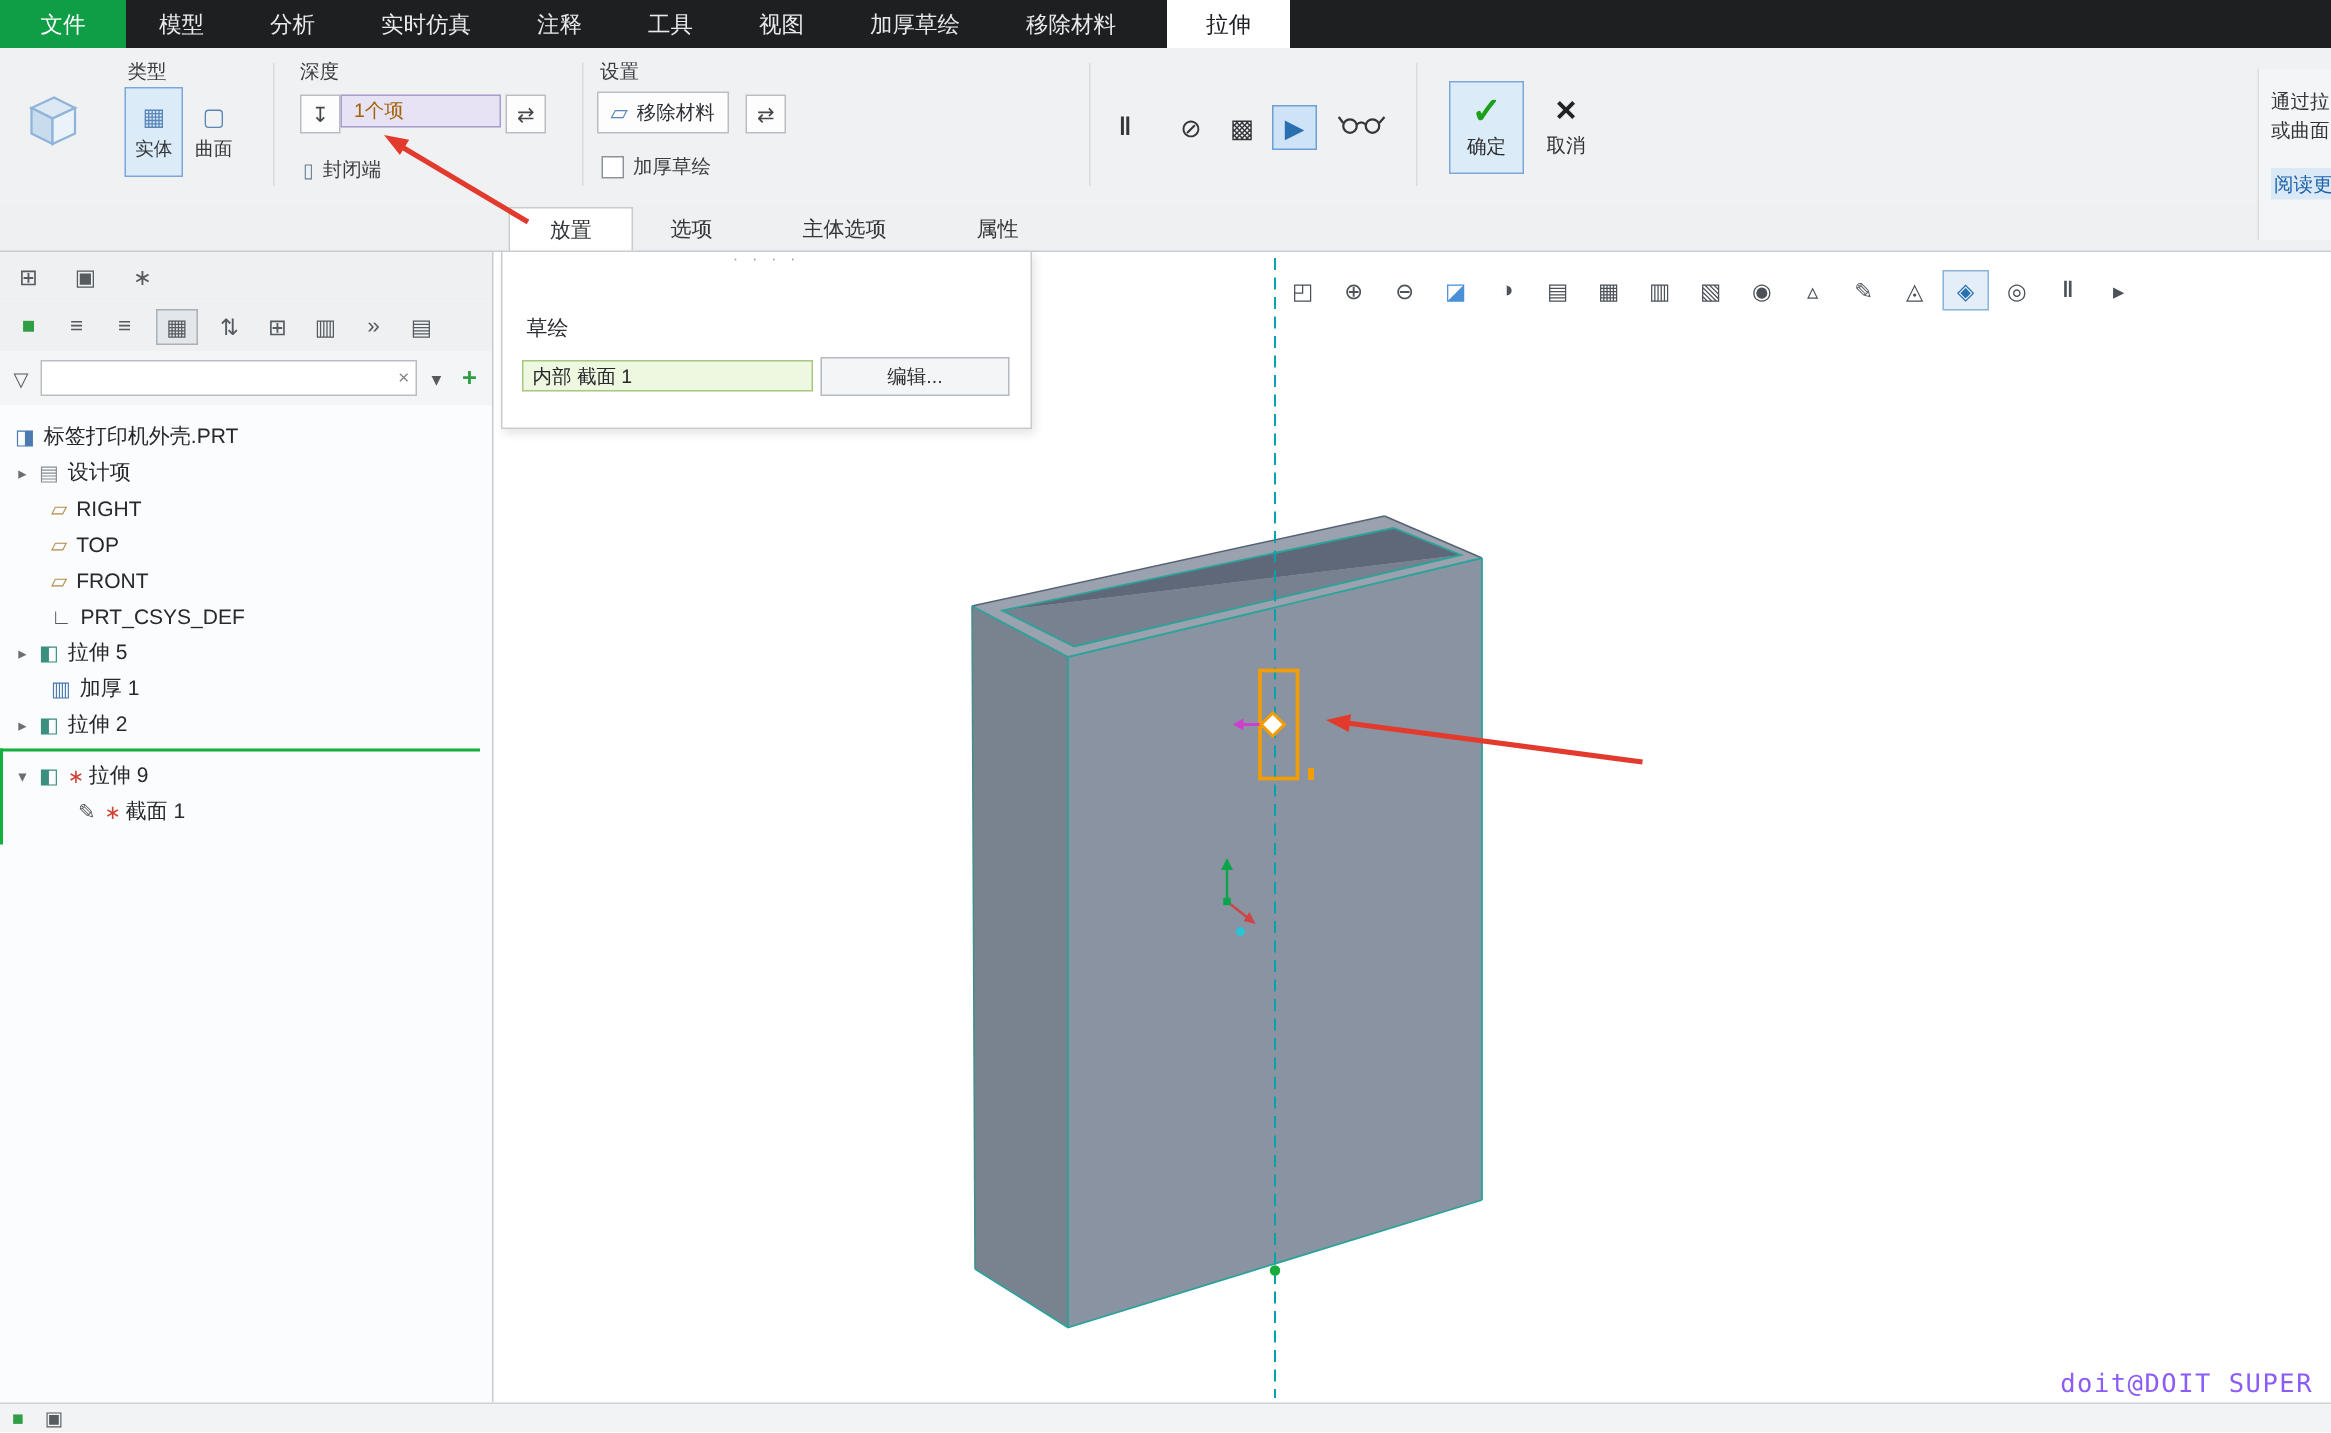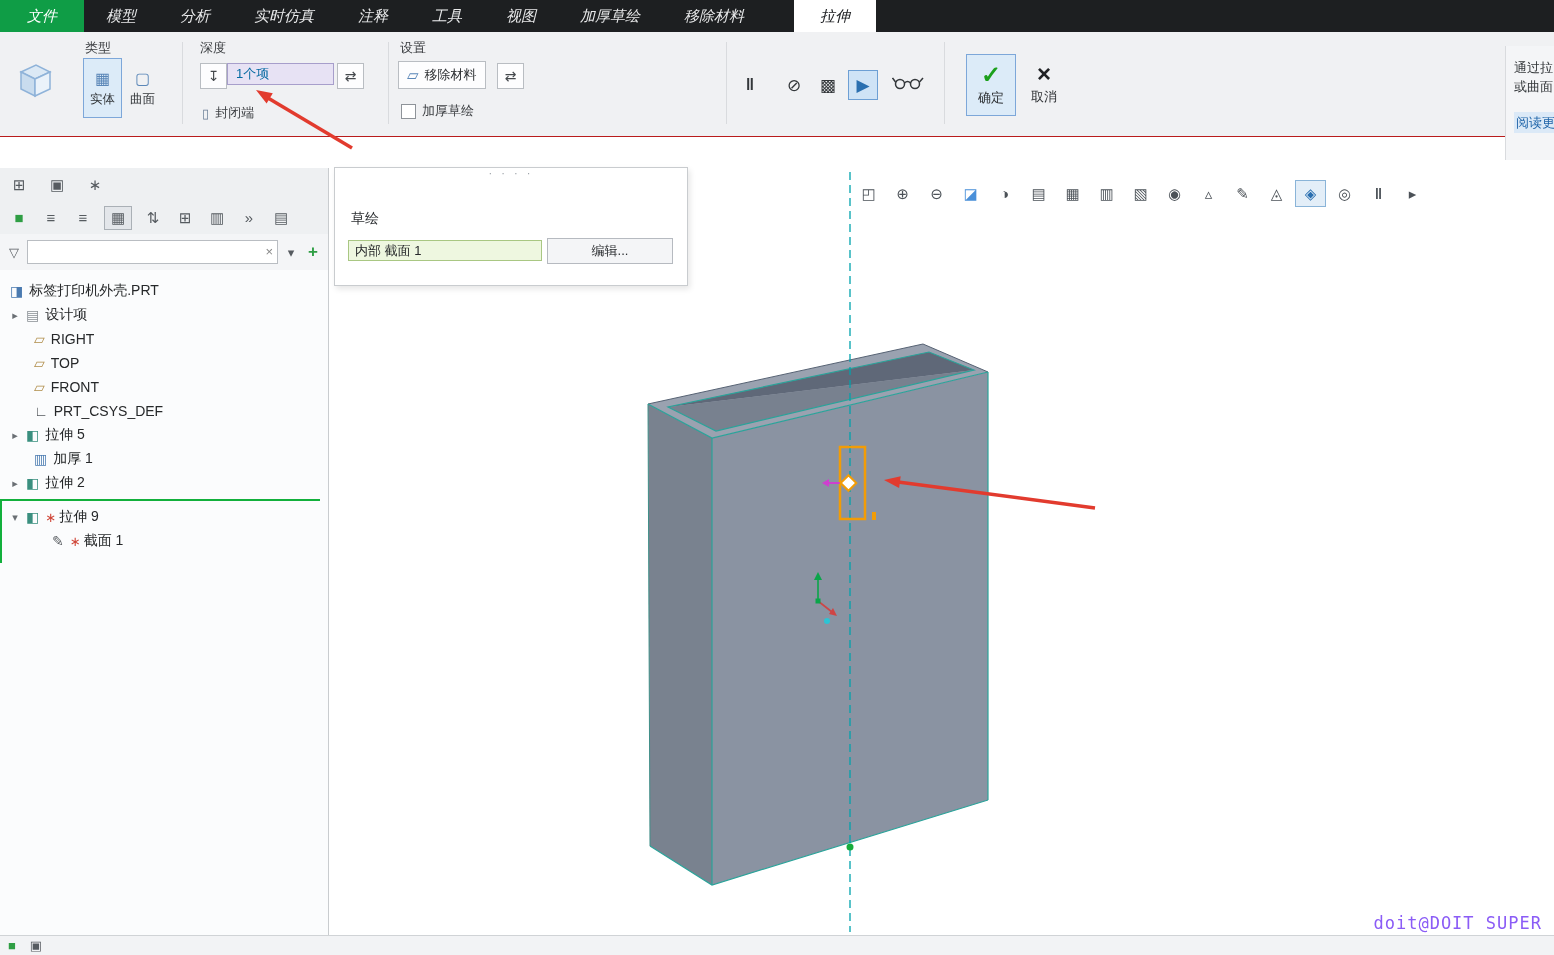--- a/index.html
+++ b/index.html
@@ -1,32 +1,32 @@
 <!DOCTYPE html>
 <html><head>
 <meta charset="utf-8">
 <style>
   html,body{margin:0;padding:0;background:#fff;}
   .app{position:relative;width:1554px;height:955px;background:#fff;font-family:"Liberation Sans",sans-serif;overflow:hidden;}
 
   
   .menubar{position:absolute;left:0;top:0;right:0;height:32px;background:#1d1f21;display:flex;align-items:stretch;color:#e8e9ea;font-size:15px;z-index:30;}
-  .menu-item{display:flex;align-items:center;padding:0 22px;cursor:default;white-space:nowrap;font-style:italic;}
+  .menu-item{display:flex;align-items:center;padding:0 22px;cursor:default;white-space:nowrap;}
   .menu-item.file{background:#0f9d46;color:#fff;padding:0 27px;}
-  .menu-item.active{background:#fff;color:#202225;margin-left:28px;padding:0 26px;}
+  .menu-item.active{background:#fff;color:#202225;margin-left:12px;padding:0 26px;}
 
   
   .ribbon{position:absolute;left:0;top:32px;right:0;height:104px;background:#f0f1f3;border-bottom:1px solid #b91c1c;z-index:20;}
   .grp-label{position:absolute;font-size:13px;color:#3a3d40;}
   .vsep{position:absolute;top:10px;bottom:12px;width:1px;background:#d9dbde;}
   .type-btn{position:absolute;width:37px;height:58px;display:flex;flex-direction:column;align-items:center;justify-content:center;gap:3px;font-size:12.5px;color:#33373a;border:1px solid transparent;}
   .type-btn .ic{font-size:16px;color:#5b87b8;}
   .type-btn.sel{background:#dcebf8;border-color:#7da7d9;}
   .sq-btn{position:absolute;width:25px;height:24px;display:flex;align-items:center;justify-content:center;border:1px solid #b9bdc2;background:#fdfdfe;font-size:14px;color:#44484c;}
-  .combo{position:absolute;height:22px;background:#e7e2f4;border:1px solid #a79ecb;font-size:13px;color:#0369a1;display:flex;align-items:center;padding-left:8px;box-sizing:border-box;}
+  .combo{position:absolute;height:22px;background:#e7e2f4;border:1px solid #a79ecb;font-size:13px;color:#a16207;display:flex;align-items:center;padding-left:8px;box-sizing:border-box;}
   .chk-row{position:absolute;display:flex;align-items:center;gap:6px;font-size:13px;color:#3a3d40;}
   .chk-box{width:13px;height:13px;border:1px solid #8e9399;background:#fff;display:inline-block;}
   .rm-btn{position:absolute;height:26px;display:flex;align-items:center;gap:6px;padding:0 8px;border:1px solid #b9bdc2;background:#fdfdfe;font-size:13px;color:#2c2f32;}
   .rm-btn .ic{color:#5b87b8;font-size:15px;}
   .ctrl-ic{position:absolute;width:28px;height:28px;display:flex;align-items:center;justify-content:center;font-size:17px;color:#33373a;border:1px solid transparent;}
   .ctrl-ic.sel{background:#cfe3f6;border-color:#6d9fd4;color:#2a6fb0;}
   .confirm-btn{position:absolute;width:48px;height:60px;display:flex;flex-direction:column;align-items:center;justify-content:center;gap:2px;font-size:13px;color:#2c2f32;}
   .confirm-btn.ok{background:#dcebf8;border:1px solid #7da7d9;}
   .confirm-btn .big{font-size:24px;font-weight:bold;line-height:24px;}
   .confirm-btn.ok .big{color:#1ca01c;}
@@ -206,20 +206,34 @@
       <span>取消</span>
     </div>
   </div>
 
   <div class="help-panel">
     <div>通过拉</div>
     <div>或曲面</div>
     <span class="help-link">阅读更</span>
   </div>
 
+  <div class="tabrow">
+    <div class="dtab active" style="left:339px;width:81px;">
+        <span>放置</span>
+      </div>
+    <div class="dtab" style="left:421px;width:80px;">
+        <span>选项</span>
+      </div>
+    <div class="dtab" style="left:502px;width:122px;">
+        <span>主体选项</span>
+      </div>
+    <div class="dtab" style="left:625px;width:80px;">
+        <span>属性</span>
+      </div>
+  </div>
 
   <div class="tree-panel">
     <div class="ttoolbar">
       <span class="ti">⊞</span>
       <span class="ti">▣</span>
       <span class="ti">∗</span>
     </div>
     <div class="ttoolbar second">
       <span class="ti" style="color:#2f9e44;">■</span>
       <span class="ti">≡</span>

